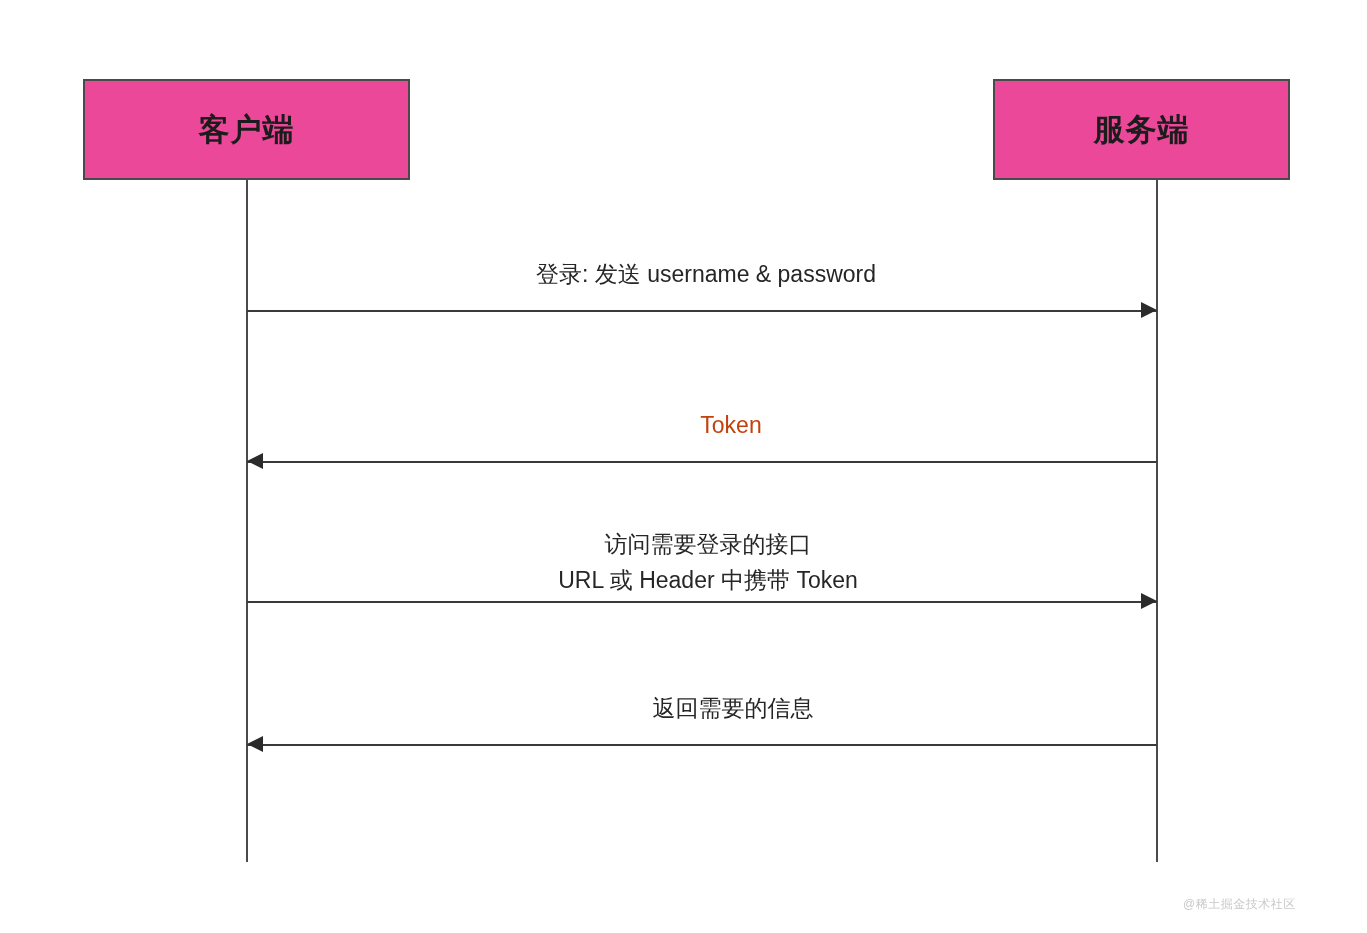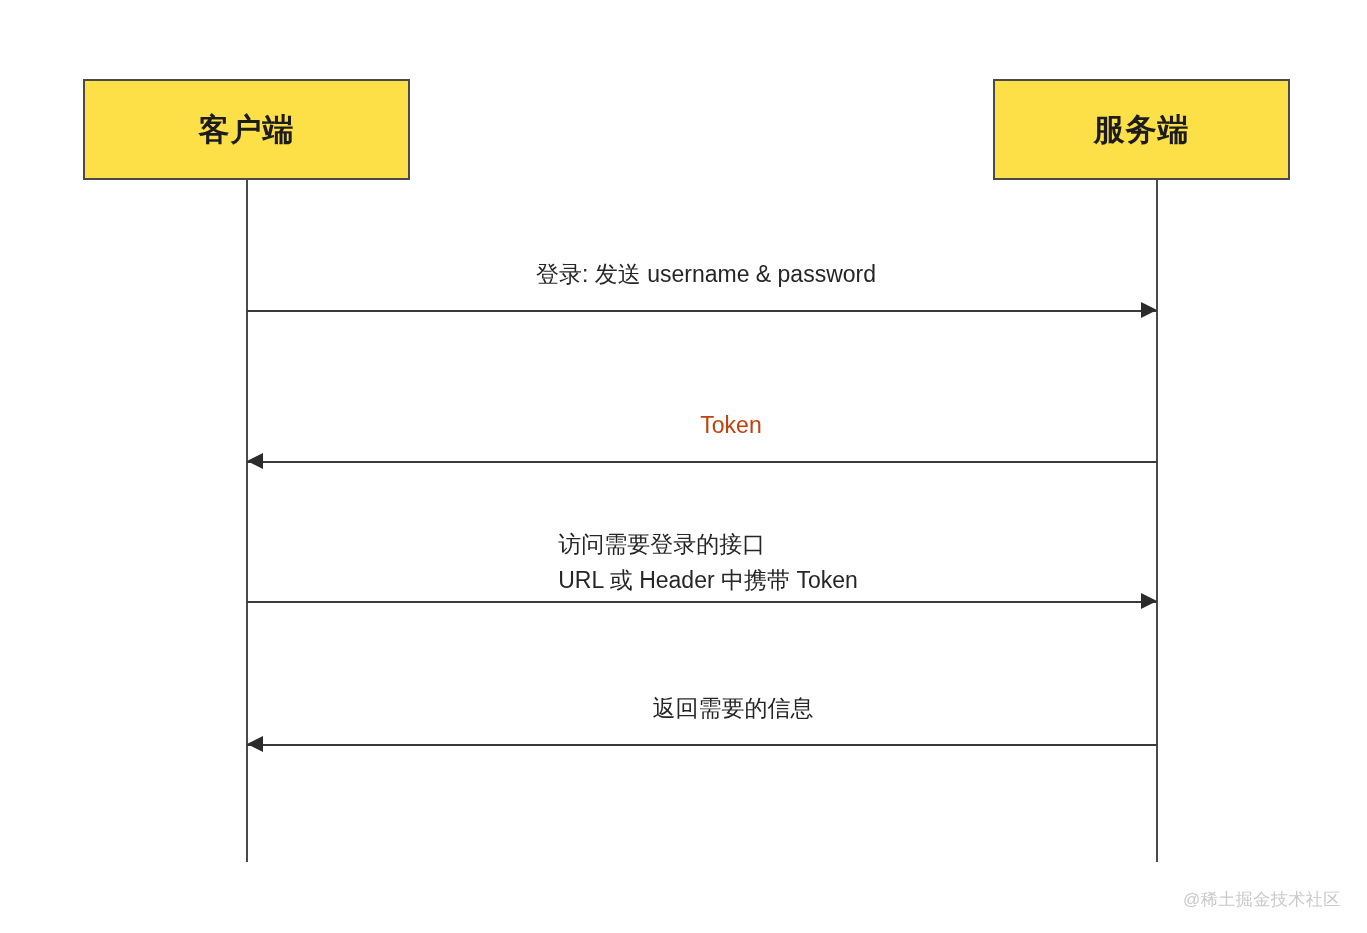--- a/index.html
+++ b/index.html
@@ -18,21 +18,21 @@
     height: 933px;
     background: #ffffff;
     overflow: hidden;
   }
 
   
   .participant-box {
     position: absolute;
     box-sizing: border-box;
     border: 2px solid #4a4a4a;
-    background: #fde047;
+    background: #ec4899;
     display: flex;
     align-items: center;
     justify-content: center;
   }
   .participant-label {
     font-size: 31px;
     font-weight: 700;
     color: #1c1c1c;
     letter-spacing: 1px;
     line-height: 1;
@@ -62,35 +62,36 @@
     border-bottom: 8px solid transparent;
     border-left: 16px solid #2b2b2b;
   }
   .arrow-head.left {
     border-top: 8px solid transparent;
     border-bottom: 8px solid transparent;
     border-right: 16px solid #2b2b2b;
   }
   .message-label {
     position: absolute;
-    text-align: left;
+    text-align: center;
     font-size: 23px;
     line-height: 36px;
     color: #262626;
     white-space: pre;
     transform: translateX(-50%);
   }
 
   
   .watermark {
     position: absolute;
-    font-size: 17px;
+    font-size: 12px;
     color: #c9c9c9;
     white-space: nowrap;
     letter-spacing: 0.5px;
+    margin-top: 8px;
   }
 </style>
 </head>
 <body>
 
 <div id="diagram-canvas">
 
   <div class="participant-box" id="box-client" style="left: 83px; top: 79px; width: 327px; height: 101px; border-color: rgb(74, 74, 74);">
     <span class="participant-label">客户端</span>
   </div>

